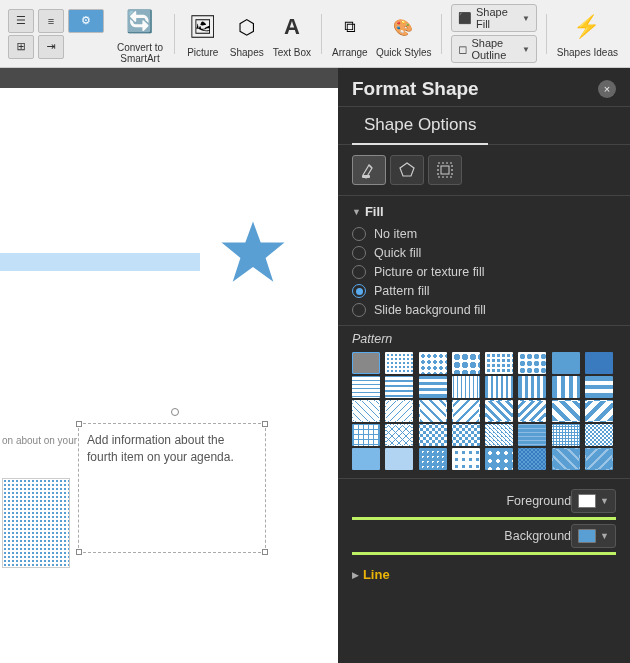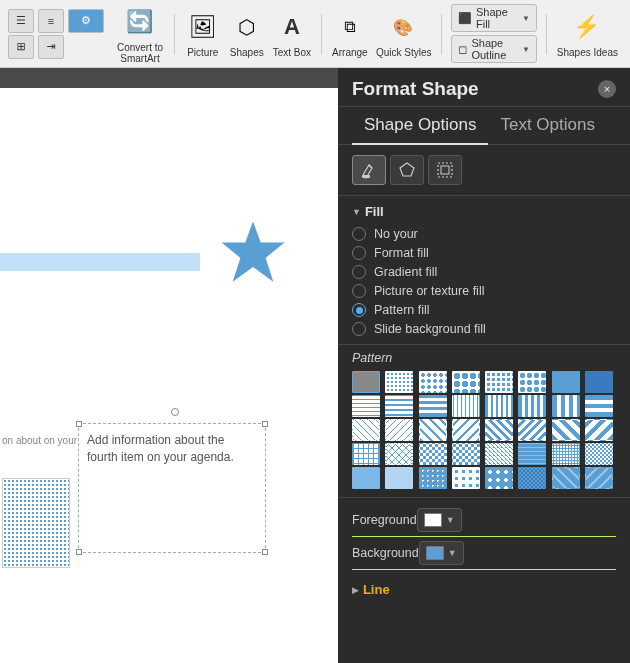--- a/index.html
+++ b/index.html
@@ -356,23 +356,23 @@
       border-color: #5aaaee;
     }
 
     .fg-bg-section {
       padding: 6px 14px 4px 14px;
       border-top: 1px solid #444;
     }
     .fg-bg-row {
       display: flex;
       align-items: center;
-      justify-content: flex-start;
+      justify-content: flex-end;
       padding: 4px 0;
-      border-bottom: 1px solid #bef264;
+      border-bottom: 3px solid #bef264;
     }
     .fg-bg-label {
       font-size: 12.5px;
       color: #d0d0d0;
     }
     .color-picker-btn {
       display: flex;
       align-items: center;
       gap: 4px;
       background: #3a3a3a;
@@ -518,21 +518,20 @@
 
   <div class="format-panel">
 
     <div class="panel-header">
       <span class="panel-title">Format Shape</span>
       <div class="panel-close">×</div>
     </div>
 
     <div class="panel-tabs">
       <div class="panel-tab active">Shape Options</div>
-      <div class="panel-tab">Text Options</div>
     </div>
 
     <div class="panel-icon-row">
       <div class="panel-icon-btn active">
 
         <svg width="18" height="18" viewBox="0 0 18 18" fill="none" xmlns="http://www.w3.org/2000/svg">
           <path d="M3 14 L9 4 L12 7 L6 17Z" stroke="#ccc" stroke-width="1.2" fill="none"></path>
           <line x1="9" y1="4" x2="12" y2="7" stroke="#ccc" stroke-width="1.2"></line>
           <rect x="2" y="14" width="8" height="3" rx="1" fill="#ccc"></rect>
         </svg>
@@ -553,33 +552,27 @@
     <div class="section-header">
       <span class="section-arrow">▼</span>
       <span class="section-header-text">Fill</span>
     </div>
 
     <div class="fill-options">
       <div class="radio-row">
         <div class="radio-outer">
             <div></div>
           </div>
-        <span class="radio-label">No your</span>
+        <span class="radio-label">No item</span>
       </div>
       <div class="radio-row">
         <div class="radio-outer">
             <div></div>
           </div>
-        <span class="radio-label">Format fill</span>
-      </div>
-      <div class="radio-row">
-        <div class="radio-outer">
-            <div></div>
-          </div>
-        <span class="radio-label">Gradient fill</span>
+        <span class="radio-label">Quick fill</span>
       </div>
       <div class="radio-row">
         <div class="radio-outer">
             <div></div>
           </div>
         <span class="radio-label">Picture or texture fill</span>
       </div>
       <div class="radio-row">
         <div class="radio-outer selected">
             <div class="radio-inner"></div>

